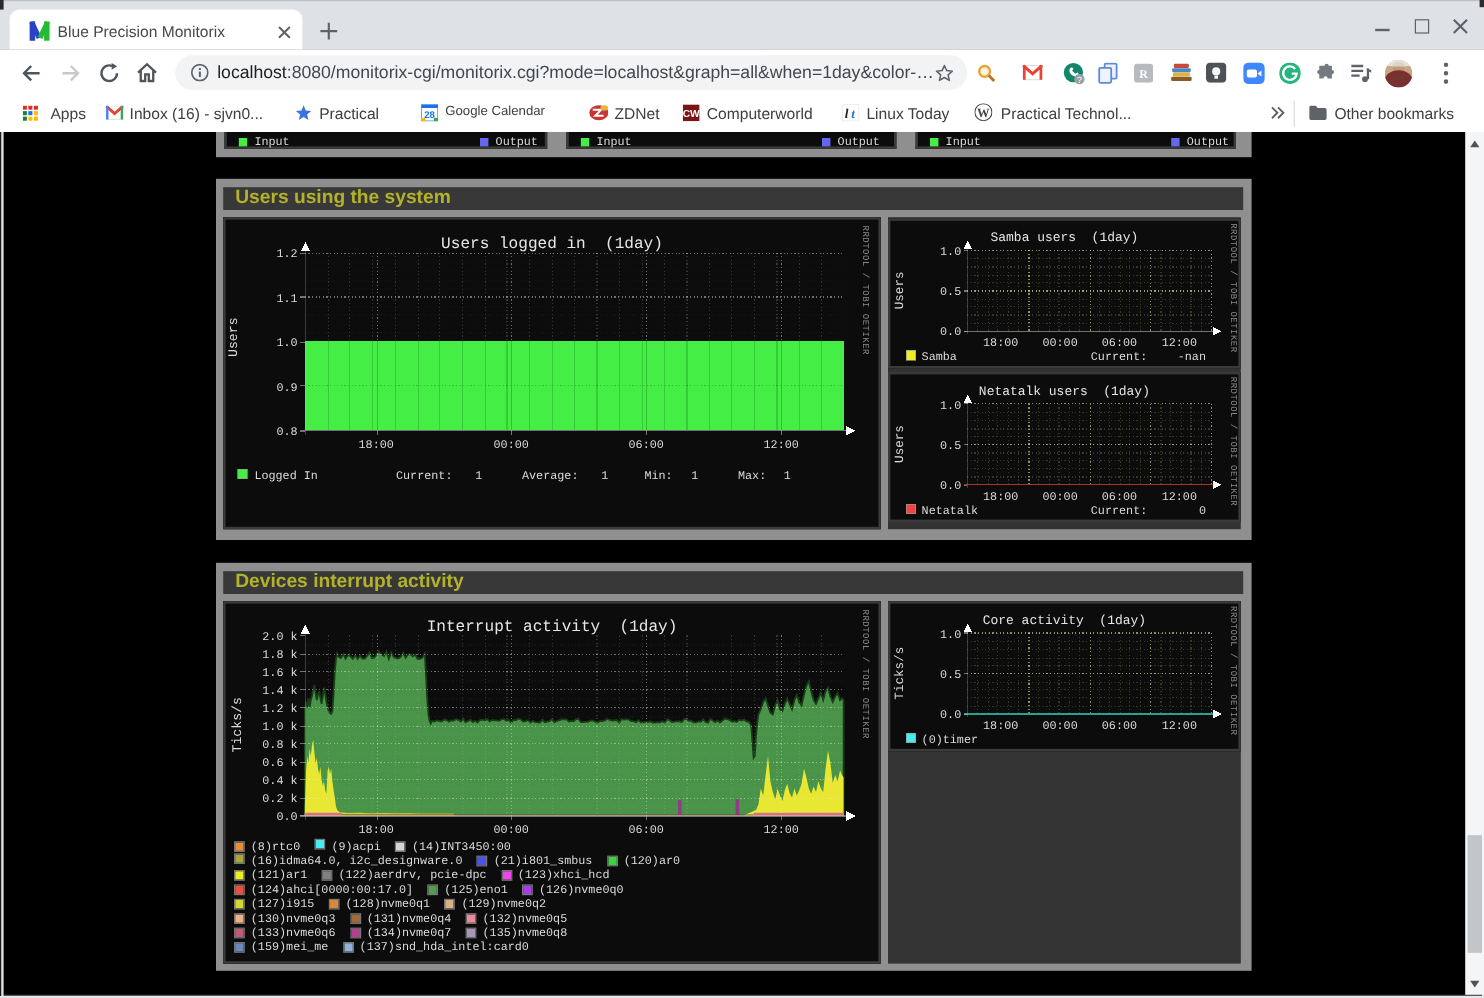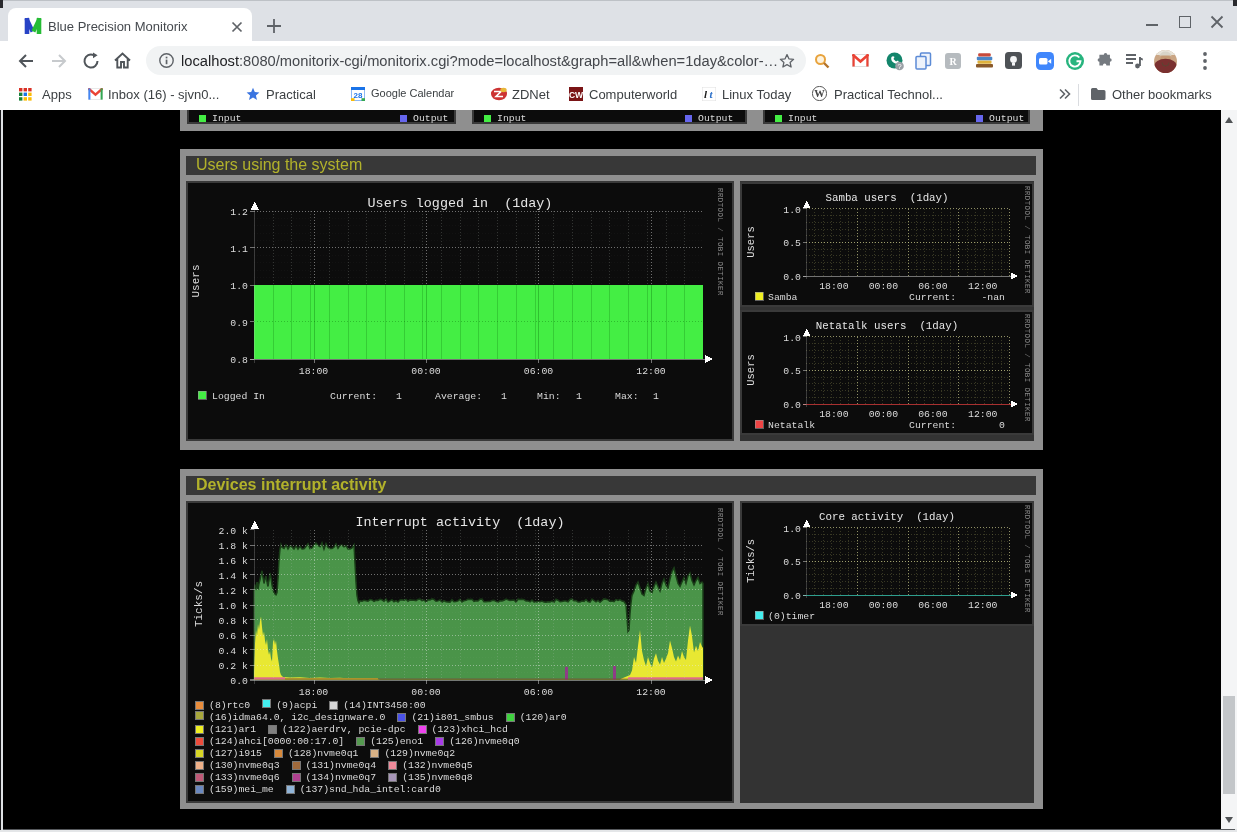--- a/index.html
+++ b/index.html
@@ -212,21 +212,21 @@
 <div class="abs mono" style="left:497px;top:112.5px;font-size:9.8px;color:#dcdcdc">Input</div>
 <div class="abs" style="left:685px;top:114.5px;width:7px;height:7px;background:#6666EE"></div>
 <div class="abs mono" style="left:698px;top:112.5px;font-size:9.8px;color:#dcdcdc">Output</div>
 <div class="abs" style="left:763px;top:110px;width:267px;height:13.5px;background:#0c0c0c;border:2px solid #3a3a3a;border-top:none"></div>
 <div class="abs" style="left:775px;top:114.5px;width:7px;height:7px;background:#44EE44"></div>
 <div class="abs mono" style="left:788px;top:112.5px;font-size:9.8px;color:#dcdcdc">Input</div>
 <div class="abs" style="left:976px;top:114.5px;width:7px;height:7px;background:#6666EE"></div>
 <div class="abs mono" style="left:989px;top:112.5px;font-size:9.8px;color:#dcdcdc">Output</div>
 <div class="abs" style="left:180px;top:149px;width:863px;height:301px;background:#8f8f8f"></div>
     <div class="abs" style="left:186px;top:156px;width:850px;height:19px;background:#383838"></div>
-    <div class="abs" style="left:196px;top:155px;height:19px;display:flex;align-items:center;font-size:16px;font-weight:normal;color:#b2b22b;white-space:nowrap">Users using the system</div>
+    <div class="abs" style="left:196px;top:155px;height:19px;display:flex;align-items:center;font-size:16px;font-weight:bold;color:#b2b22b;white-space:nowrap">Users using the system</div>
     <div class="abs" style="left:186px;top:181px;width:548px;height:260px;background:#333333"></div>
     <div class="abs" style="left:740px;top:181px;width:294px;height:260px;background:#333333"></div>
 <div class="abs" style="left:180px;top:469px;width:863px;height:340px;background:#8f8f8f"></div>
     <div class="abs" style="left:186px;top:476px;width:850px;height:19px;background:#383838"></div>
     <div class="abs" style="left:196px;top:475px;height:19px;display:flex;align-items:center;font-size:16px;font-weight:bold;color:#b2b22b;white-space:nowrap">Devices interrupt activity</div>
     <div class="abs" style="left:186px;top:501px;width:548px;height:302px;background:#333333"></div>
     <div class="abs" style="left:740px;top:501px;width:294px;height:302px;background:#333333"></div>
 <div class="abs" style="left:186px;top:181px;width:548px;height:260px;background:#0c0c0c;border:2px solid #3a3a3a"></div>
     <svg class="abs" style="left:188px;top:183px" width="544" height="256" shape-rendering="crispEdges">
       <line x1="85.5" y1="27.50000000000003" x2="85.5" y2="175.5" stroke="rgba(190,200,190,0.22)" stroke-width="1" stroke-dasharray="1,2" opacity="1.0"></line>

